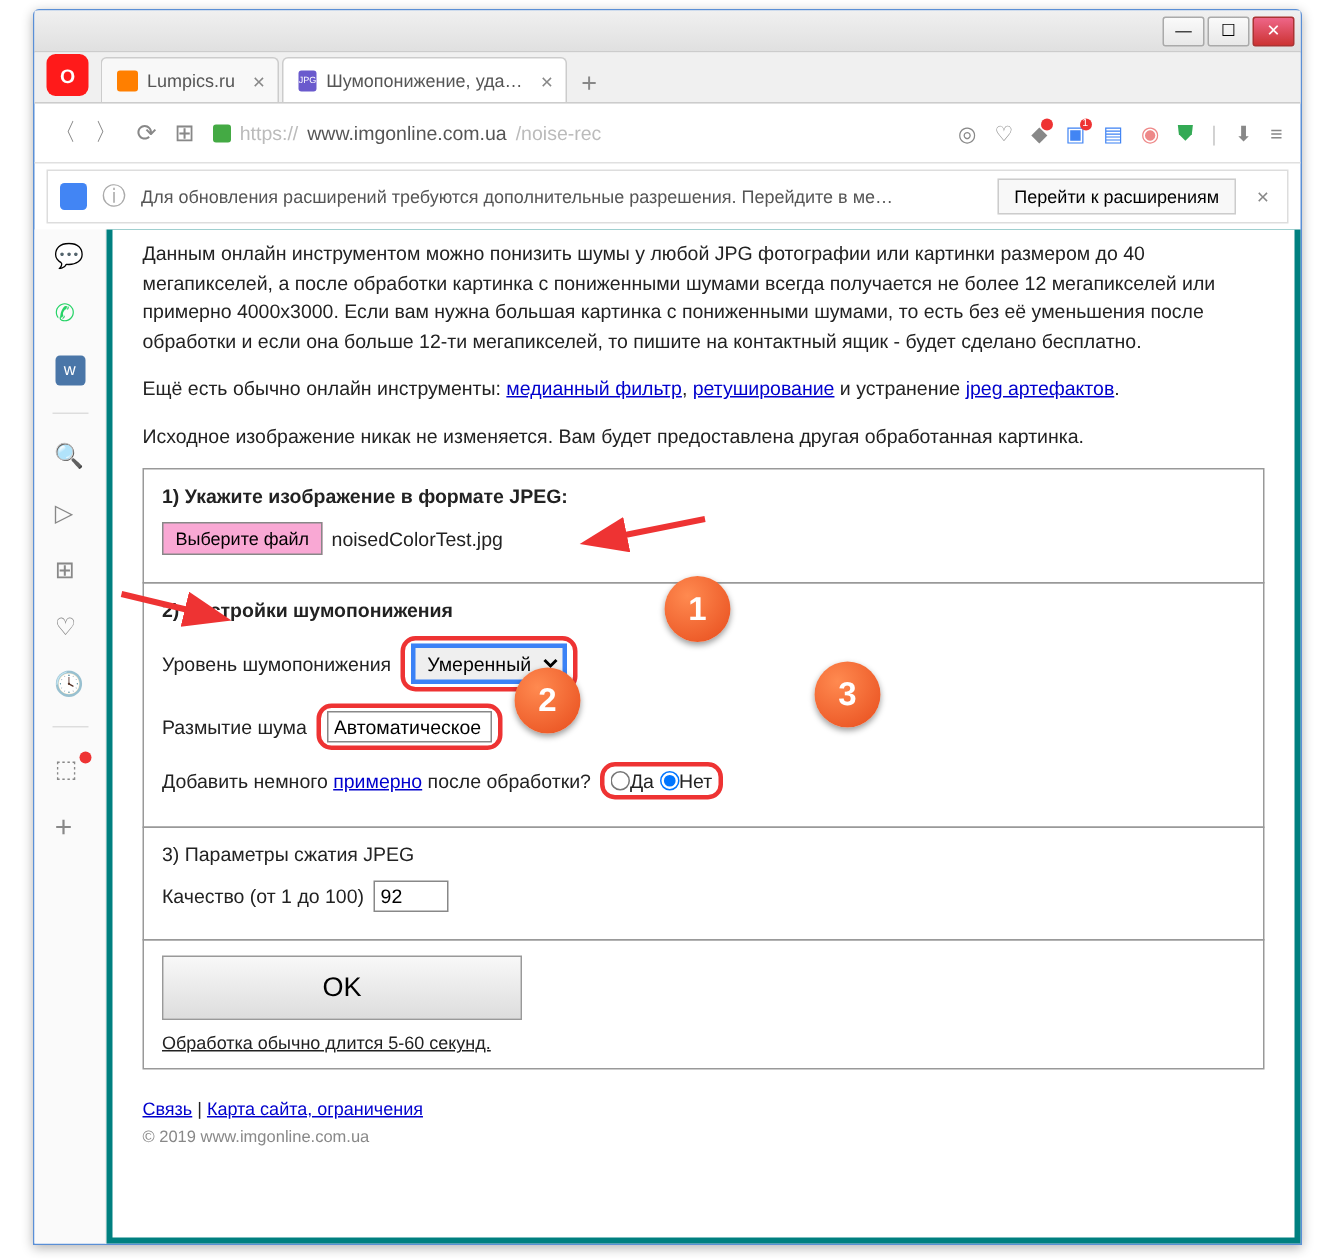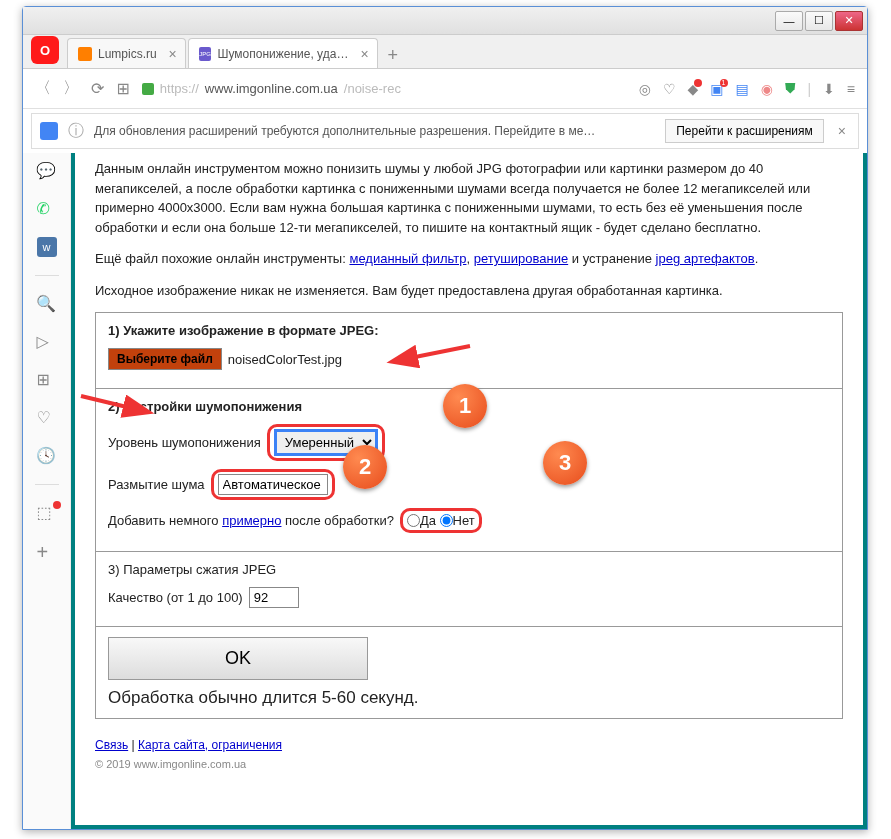--- a/index.html
+++ b/index.html
@@ -38,26 +38,26 @@
 
 .content-frame { flex: 1; background: #008080; padding: 0 4px 4px 4px; overflow: hidden; }
 .page { background: #fff; height: 100%; padding: 6px 20px 10px 20px; overflow: auto; font-size: 13px; color: #222; }
 
 .intro { line-height: 1.5; margin-bottom: 12px; }
 .intro a { color: #0000cd; text-decoration: underline; }
 
 .box { border: 1px solid #999; padding: 10px 12px; margin-bottom: -1px; }
 .box-title { font-weight: bold; margin-bottom: 10px; }
 .row { margin: 8px 0; display: flex; align-items: center; gap: 6px; flex-wrap: wrap; }
-.filebtn { padding: 3px 8px; border: 1px solid #888; background: #c2410c; font-size: 12px; font-weight: bold; }
+.filebtn { padding: 3px 8px; border: 1px solid #888; background: #f9a8d4; font-size: 12px; }
 select { padding: 2px 4px; font-size: 13px; border: 3px solid #3b82f6; }
 input[type=text] { padding: 2px 4px; font-size: 13px; border: 1px solid #888; width: 110px; }
 input.qty { width: 50px; }
-.okbtn { display: block; width: 260px; padding: 10px; font-size: 18px; text-align: center; border: 1px solid #999; background: linear-gradient(#f8f8f8,#ddd); margin-bottom: 8px; }
-.hint { font-size: 17px; }
+.okbtn { display: block; width: 240px; padding: 10px; font-size: 18px; text-align: center; border: 1px solid #999; background: linear-gradient(#f8f8f8,#ddd); margin-bottom: 8px; }
+.hint { font-size: 12px; text-decoration: underline; }
 .link { color: #0000cd; text-decoration: underline; }
 
 .footer-links { margin-top: 20px; font-size: 12px; }
 .copyright { font-size: 11px; color: #888; margin-top: 6px; }
 
 .red-outline { border: 3px solid #e33; border-radius: 10px; padding: 2px 4px; display: inline-flex; align-items: center; }
 
 .step-badge { position: absolute; width: 44px; height: 44px; border-radius: 50%; background: radial-gradient(circle at 35% 30%, #ff8a50, #e74c1c); box-shadow: 0 2px 4px rgba(0,0,0,.4); color: #fff; font-size: 22px; font-weight: bold; display: flex; align-items: center; justify-content: center; z-index: 50; }
 
 .arrow { position: absolute; z-index: 40; }
@@ -136,21 +136,21 @@
       <span style="height:1px;width:24px;background:#ddd"></span>
       <span class="ic badge-icon">⬚<span class="dot"></span></span>
       <span class="ic" style="font-size:20px">+</span>
     </div>
 
     <div class="content-frame">
       <div class="page">
 
         <p class="intro">Данным онлайн инструментом можно понизить шумы у любой JPG фотографии или картинки размером до 40 мегапикселей, а после обработки картинка с пониженными шумами всегда получается не более 12 мегапикселей или примерно 4000x3000. Если вам нужна большая картинка с пониженными шумами, то есть без её уменьшения после обработки и если она больше 12-ти мегапикселей, то пишите на контактный ящик - будет сделано бесплатно.</p>
         <p class="intro">
-          <span>Ещё файл похожие онлайн инструменты: </span><a href="#" class="link">медианный фильтр</a><span>, </span><a href="#" class="link">ретуширование</a><span> и устранение </span><a href="#" class="link">jpeg артефактов</a><span>.</span>
+          <span>Ещё есть обычно онлайн инструменты: </span><a href="#" class="link">медианный фильтр</a><span>, </span><a href="#" class="link">ретуширование</a><span> и устранение </span><a href="#" class="link">jpeg артефактов</a><span>.</span>
         </p>
         <p class="intro">Исходное изображение никак не изменяется. Вам будет предоставлена другая обработанная картинка.</p>
 
         <div class="box">
           <div class="box-title">1) Укажите изображение в формате JPEG:</div>
           <div class="row">
             <button class="filebtn">Выберите файл</button>
             <span>noisedColorTest.jpg</span>
           </div>
         </div>

